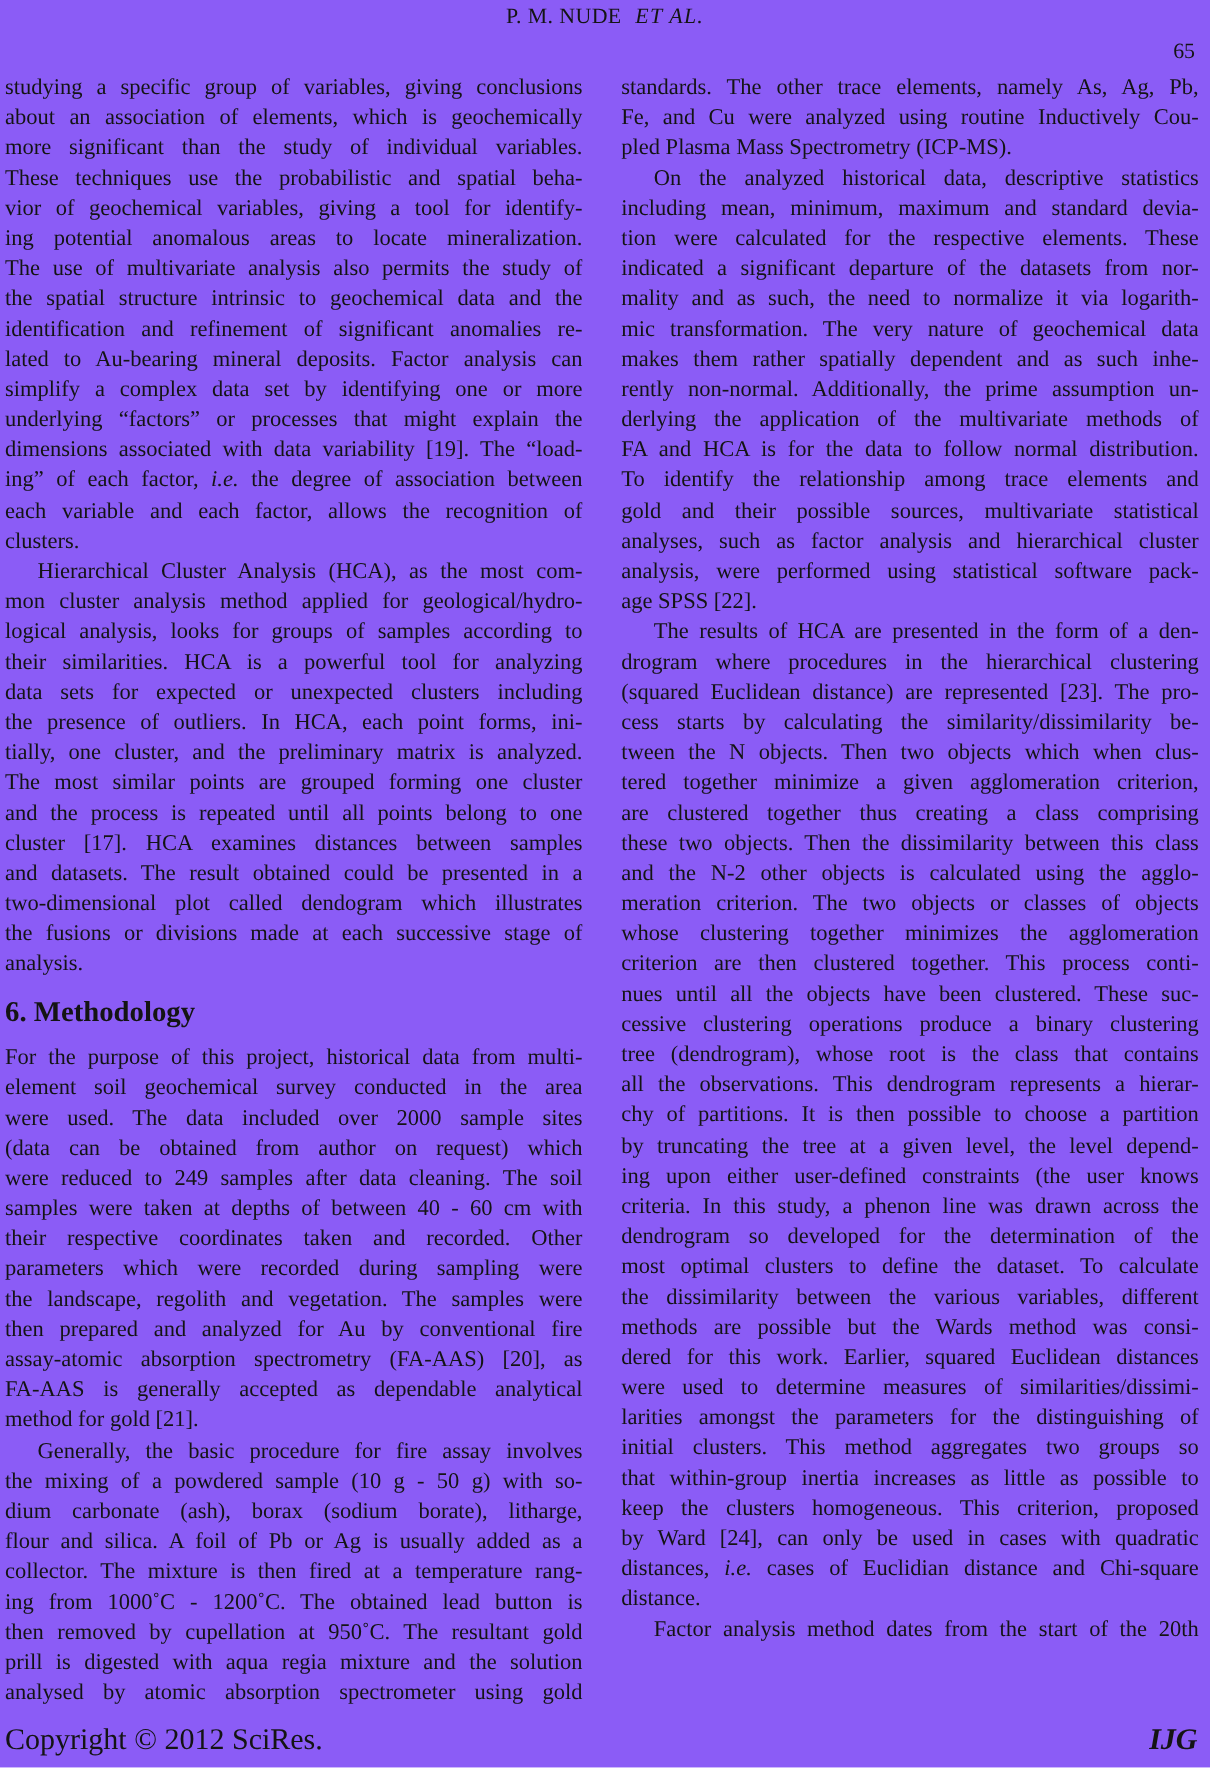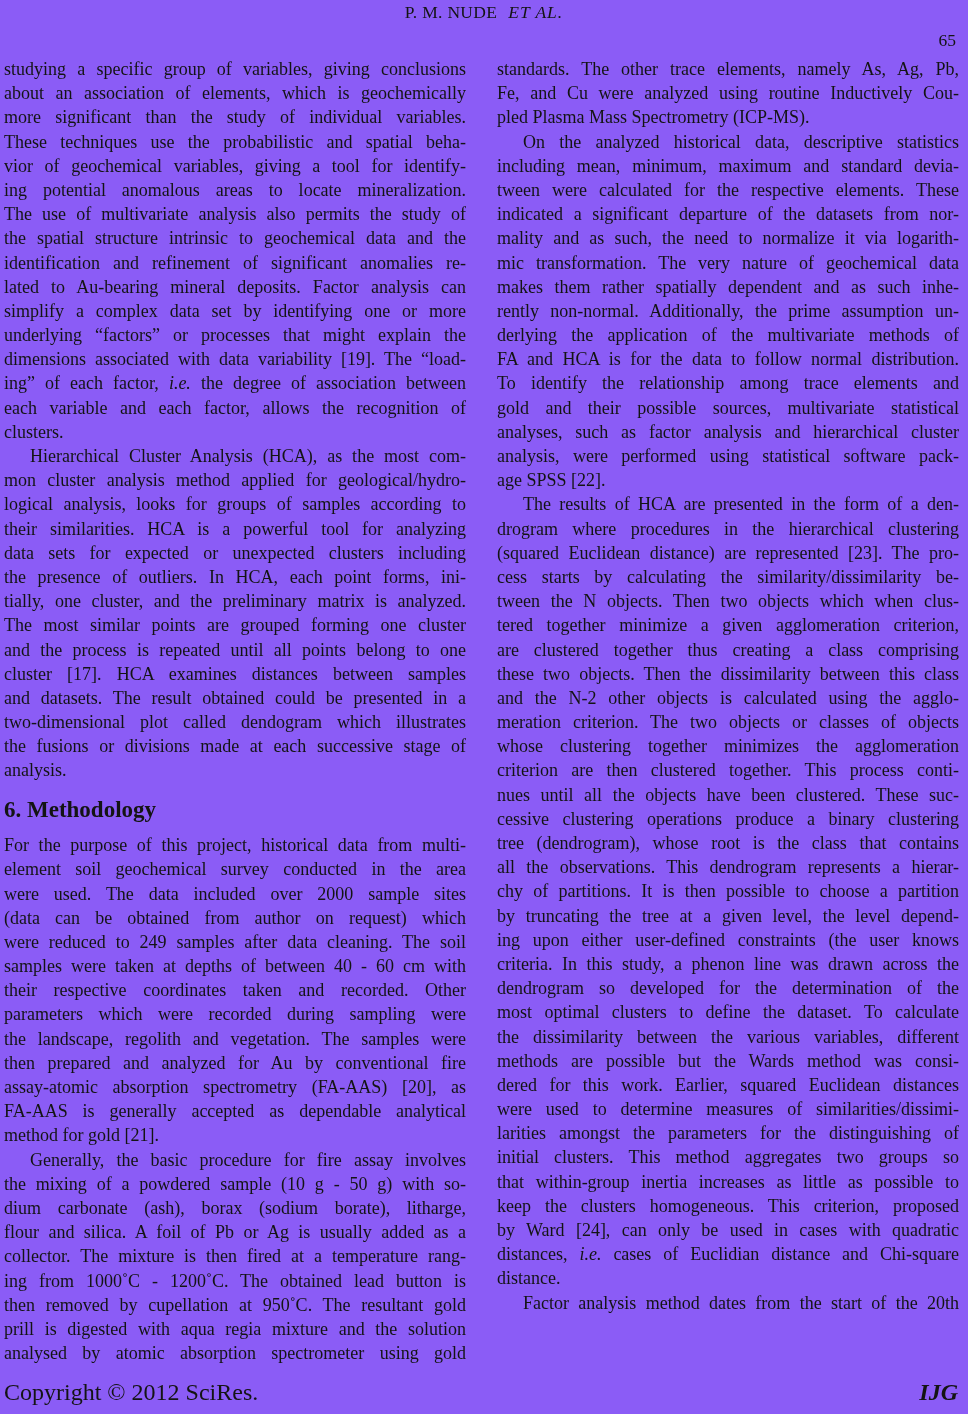--- a/index.html
+++ b/index.html
@@ -136,21 +136,21 @@
       </div>
     <div class="col" id="col-right">
         <div class="paragraph">
           <div class="line"><span>standards. The other trace elements, namely As, Ag, Pb,</span></div>
           <div class="line"><span>Fe, and Cu were analyzed using routine Inductively Cou-</span></div>
           <div class="line last"><span>pled Plasma Mass Spectrometry (ICP-MS).</span></div>
         </div>
         <div class="paragraph">
           <div class="line indent"><span>On the analyzed historical data, descriptive statistics</span></div>
           <div class="line"><span>including mean, minimum, maximum and standard devia-</span></div>
-          <div class="line"><span>tween were calculated for the respective elements. These</span></div>
+          <div class="line"><span>tion were calculated for the respective elements. These</span></div>
           <div class="line"><span>indicated a significant departure of the datasets from nor-</span></div>
           <div class="line"><span>mality and as such, the need to normalize it via logarith-</span></div>
           <div class="line"><span>mic transformation. The very nature of geochemical data</span></div>
           <div class="line"><span>makes them rather spatially dependent and as such inhe-</span></div>
           <div class="line"><span>rently non-normal. Additionally, the prime assumption un-</span></div>
           <div class="line"><span>derlying the application of the multivariate methods of</span></div>
           <div class="line"><span>FA and HCA is for the data to follow normal distribution.</span></div>
           <div class="line"><span>To identify the relationship among trace elements and</span></div>
           <div class="line"><span>gold and their possible sources, multivariate statistical</span></div>
           <div class="line"><span>analyses, such as factor analysis and hierarchical cluster</span></div>

